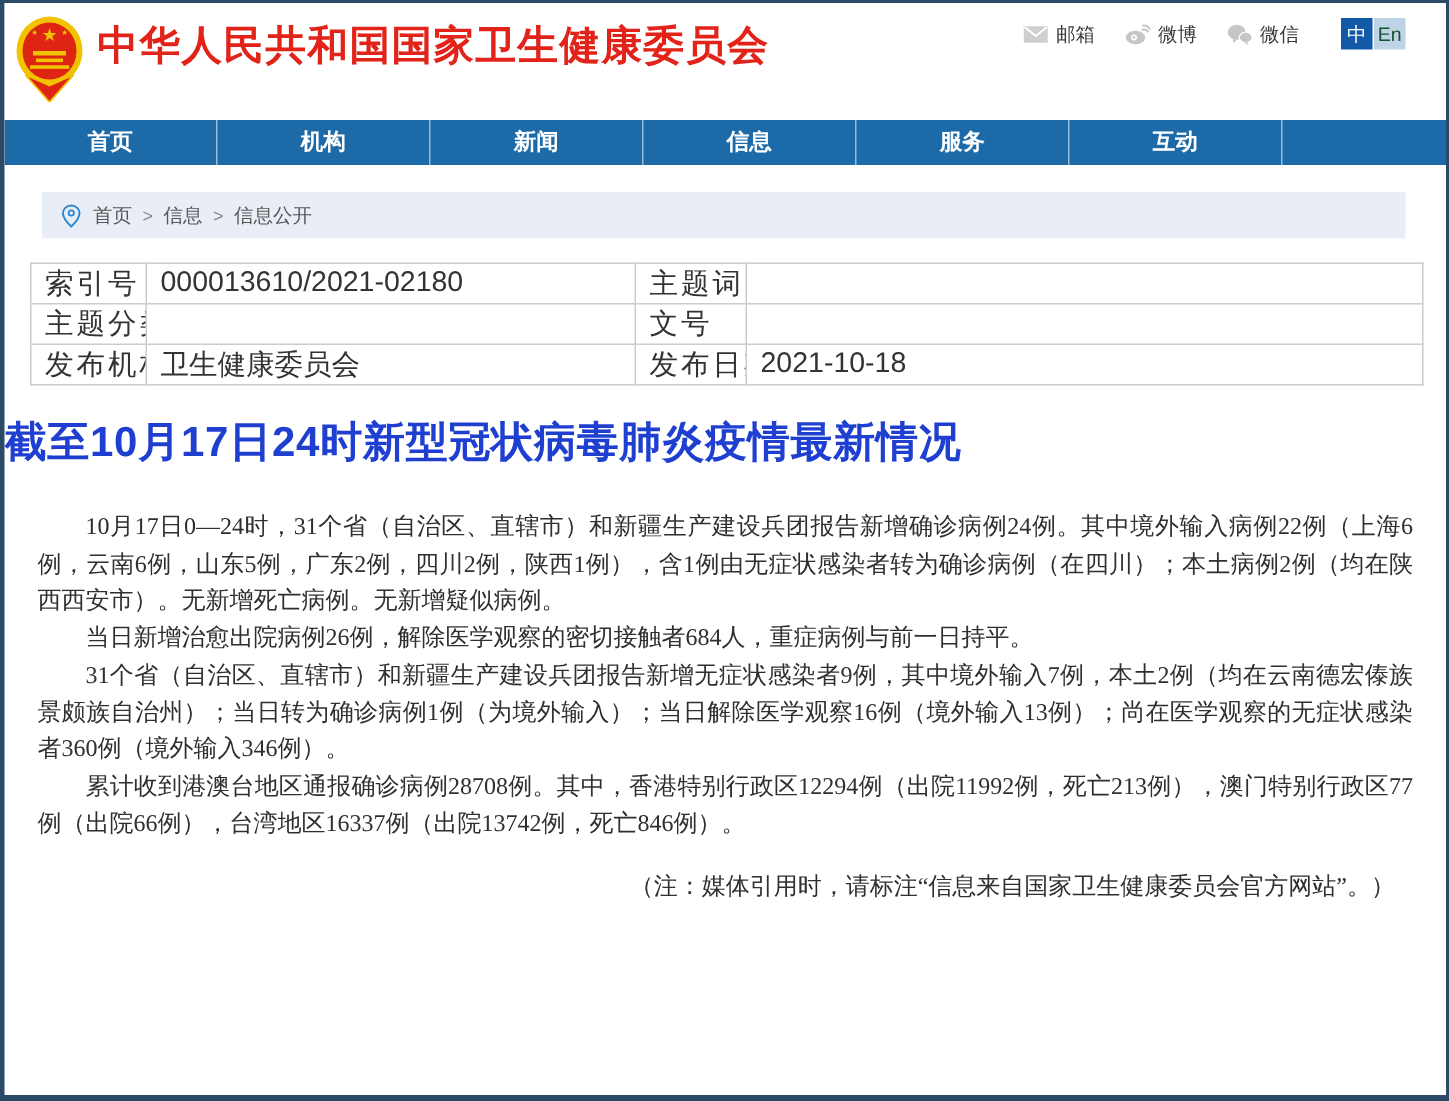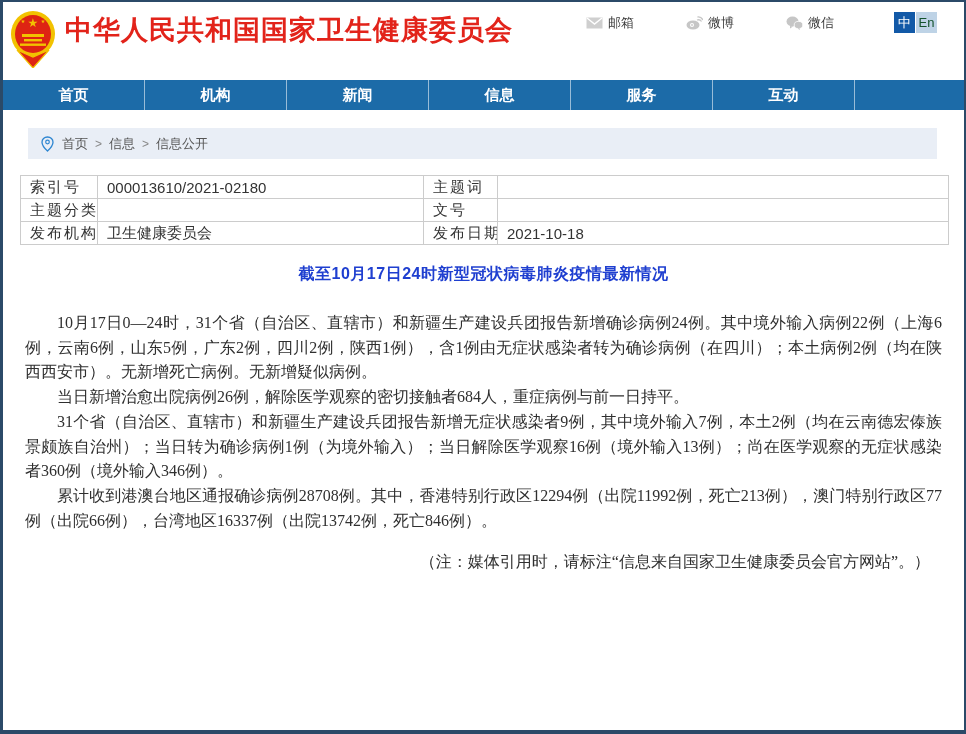--- a/index.html
+++ b/index.html
@@ -8,44 +8,44 @@
     border-style:solid;border-color:#2b4a68;border-width:2px 2px 4px 3px;
     background:#fff;overflow:hidden;
     font-family:"Liberation Sans",sans-serif;
   }
   
   .header{height:78px;position:relative;background:#fff;}
   .emblem{position:absolute;left:7px;top:8px;width:46px;height:58px;}
   .titles{position:absolute;left:62px;top:16px;}
   .title-cn{color:#e2231a;font-size:27px;font-weight:bold;letter-spacing:1px;line-height:24px;}
   .title-en{color:#e2231a;font-size:11px;font-weight:bold;margin-top:5px;letter-spacing:.2px;}
-  .utility{position:absolute;right:27px;top:10px;display:flex;font-size:13px;color:#3a3a3a;gap:32px;}
+  .utility{position:absolute;right:27px;top:10px;display:flex;font-size:13px;color:#3a3a3a;}
   .u-link{display:flex;align-items:center;gap:5px;margin-right:20px;cursor:pointer;}
   .u-link svg{display:block;}
   .lang{display:flex;margin-left:8px;}
   .lang-btn{width:21px;height:21px;text-align:center;line-height:21px;font-size:13px;cursor:pointer;}
   .lang-zh{background:#1259a7;color:#fff;}
   .lang-en{background:#bed3e6;color:#14532d;margin-left:1px;}
   
   .nav{height:30px;background:#1c6ba8;display:flex;}
   .nav-item{width:142px;line-height:30px;text-align:center;color:#fff;font-weight:bold;
     font-size:15px;border-right:1px solid rgba(255,255,255,.55);cursor:pointer;box-sizing:border-box;}
   
   .breadcrumb{margin:18px 27px 0 25px;height:31px;background:#e9eef6;display:flex;
     align-items:center;padding-left:13px;font-size:13px;color:#555;}
   .bc-sep{margin:0 7px;color:#888;font-size:12px;}
   .bc-item{cursor:pointer;}
   .breadcrumb svg{margin-right:8px;display:block;}
   
   .meta{border-collapse:collapse;margin:16px 15px 0 17px;width:calc(100% - 32px);
-    table-layout:fixed;font-size:15px;color:#333;}
+    table-layout:fixed;font-size:19px;color:#333;}
   .meta td{border:1px solid #ccc;height:22px;padding:0 9px;overflow:hidden;white-space:nowrap;}
   .meta .lbl{letter-spacing:2px;color:#333;}
   
-  .article-title{margin-top:19px;text-align:center;color:#1f3fd0;font-size:16px;font-weight:bold;letter-spacing:.5px;}
+  .article-title{margin-top:19px;color:#1f3fd0;font-size:28px;font-weight:bold;letter-spacing:.5px;}
   .body-text{margin:26px 22px 0 22px;font-family:"Liberation Serif","DejaVu Serif",serif;
     font-size:16px;line-height:24.7px;color:#2f2f2f;text-align:justify;}
   .body-text p{margin:0;text-indent:2em;}
   .note{margin:19px 34px 0 0;text-align:right;font-family:"Liberation Serif","DejaVu Serif",serif;
     font-size:16px;color:#2f2f2f;}
 </style>
 </head>
 <body>
 
 <div class="page">

